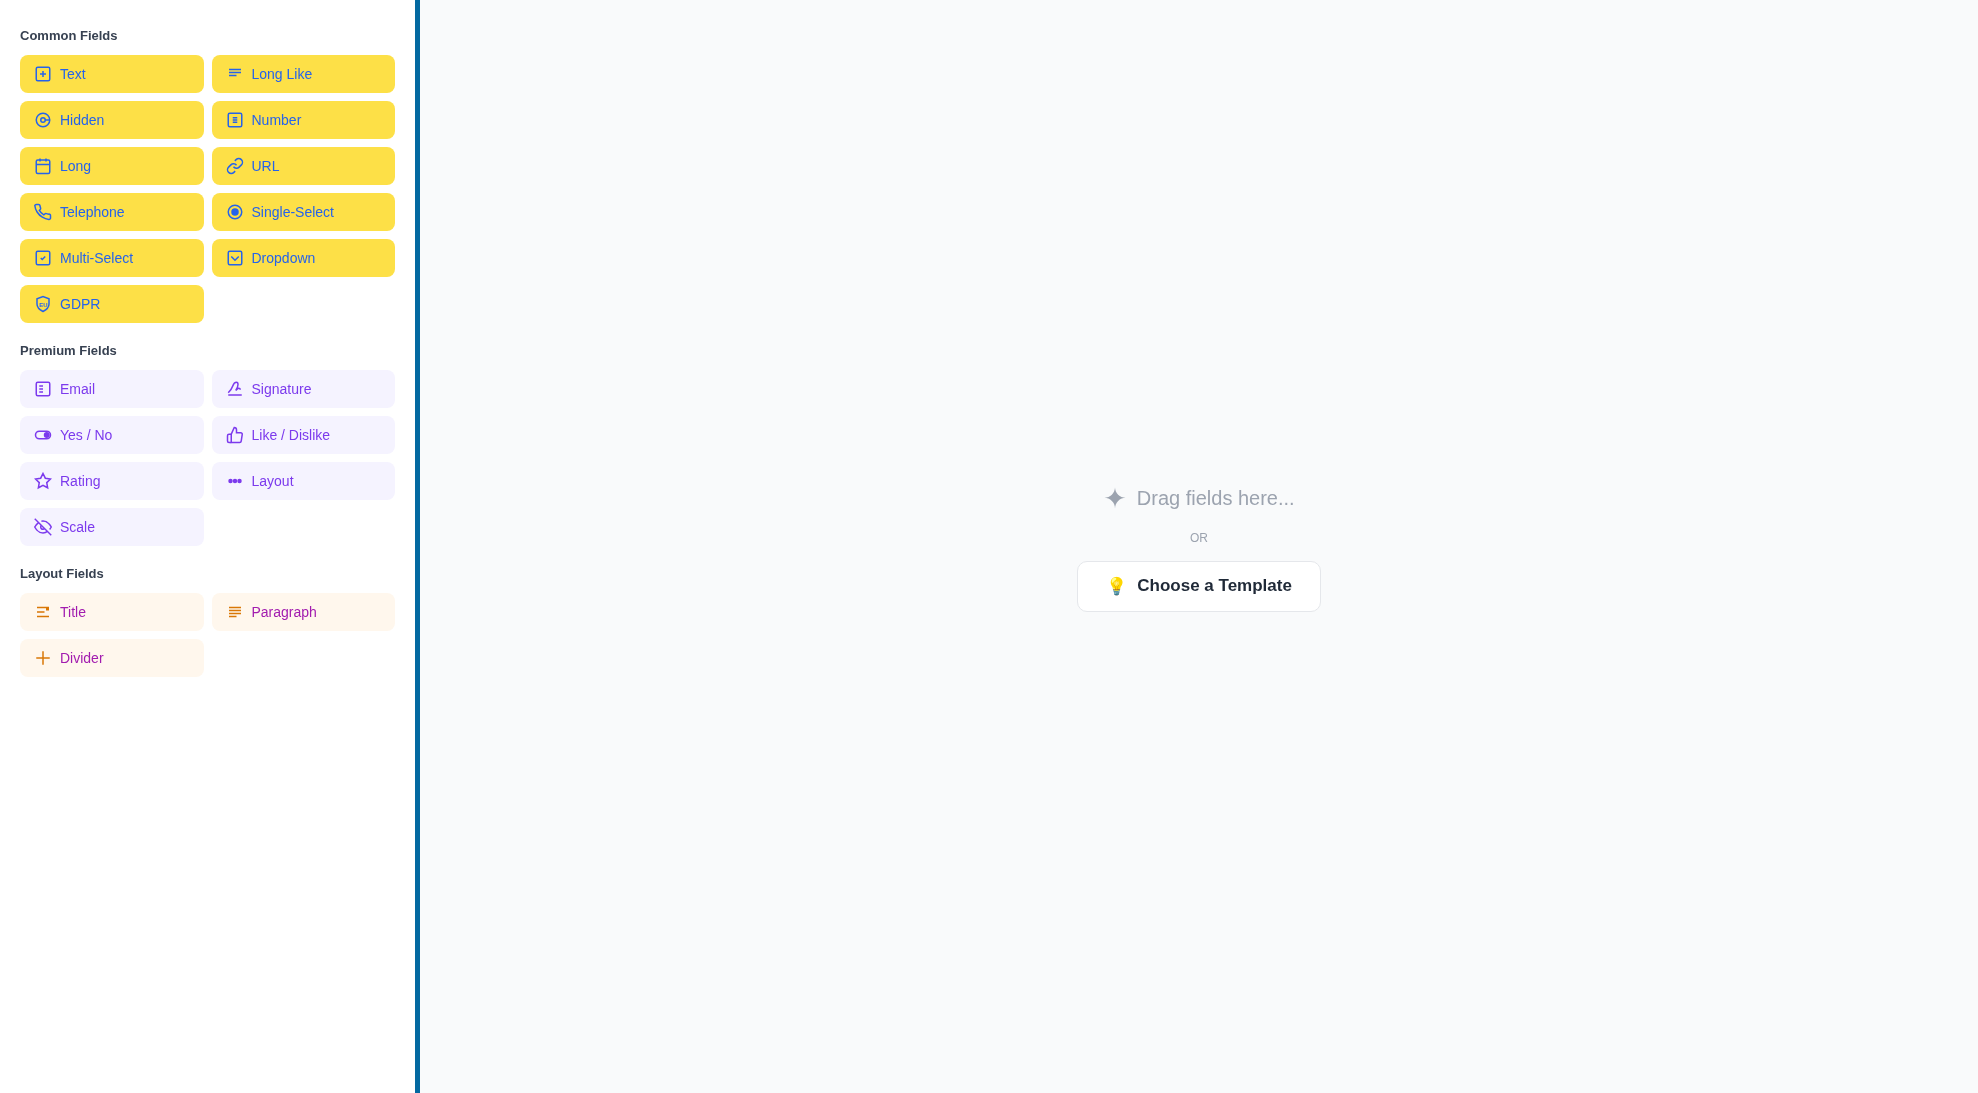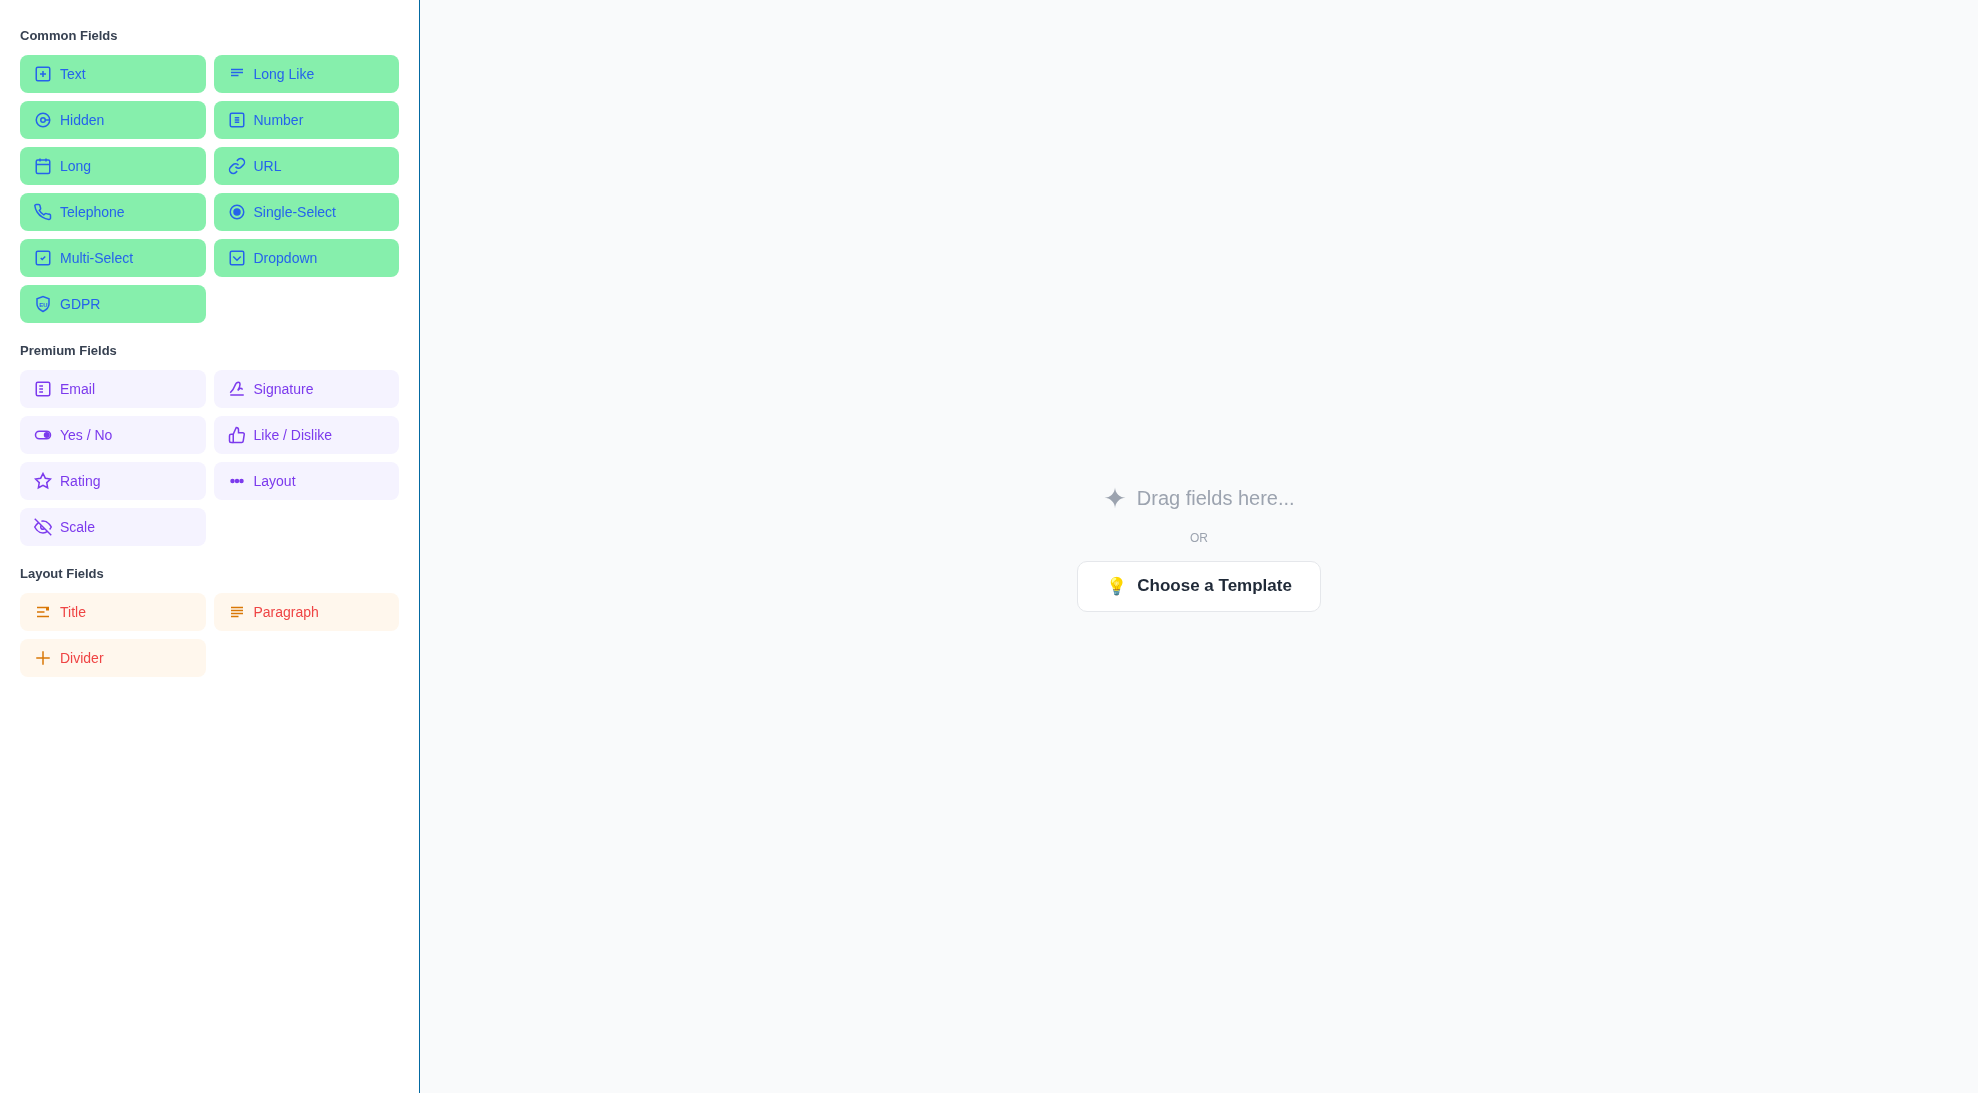--- a/index.html
+++ b/index.html
@@ -10,21 +10,21 @@
       height: 100vh;
       overflow: hidden;
     }
 
     .sidebar {
       width: 420px;
       background: #ffffff;
       padding: 24px 20px;
       overflow-y: auto;
       flex-shrink: 0;
-      border-right: 1px solid #0369a1;
+      border-right: 5px solid #0369a1;
     }
 
     .section-title {
       font-size: 13px;
       font-weight: 600;
       color: #374151;
       margin-bottom: 12px;
       margin-top: 4px;
     }
 
@@ -42,32 +42,32 @@
       padding: 10px 14px;
       border-radius: 8px;
       cursor: grab;
       font-size: 14px;
       font-weight: 500;
       user-select: none;
       transition: opacity 0.15s;
     }
 
     .field-item.common {
-      background: #86efac;
+      background: #fde047;
       color: #2563eb;
     }
 
     .field-item.premium {
       background: #f5f3ff;
       color: #7c3aed;
     }
 
     .field-item.layout {
       background: #fff7ed;
-      color: #ef4444;
+      color: #a21caf;
     }
 
     .field-icon {
       font-size: 16px;
       display: flex;
       align-items: center;
       justify-content: center;
       flex-shrink: 0;
     }
 

